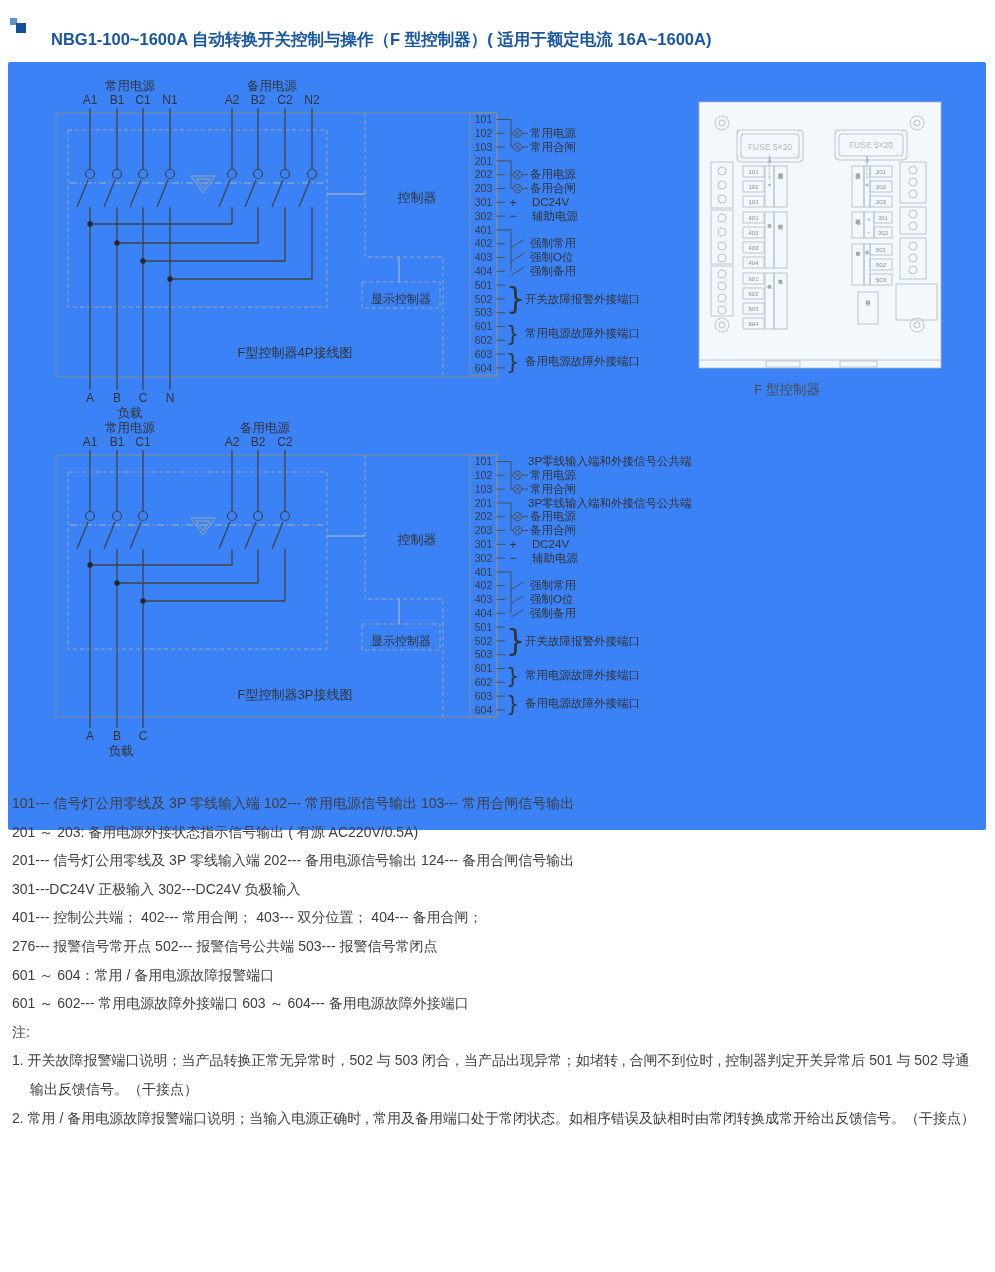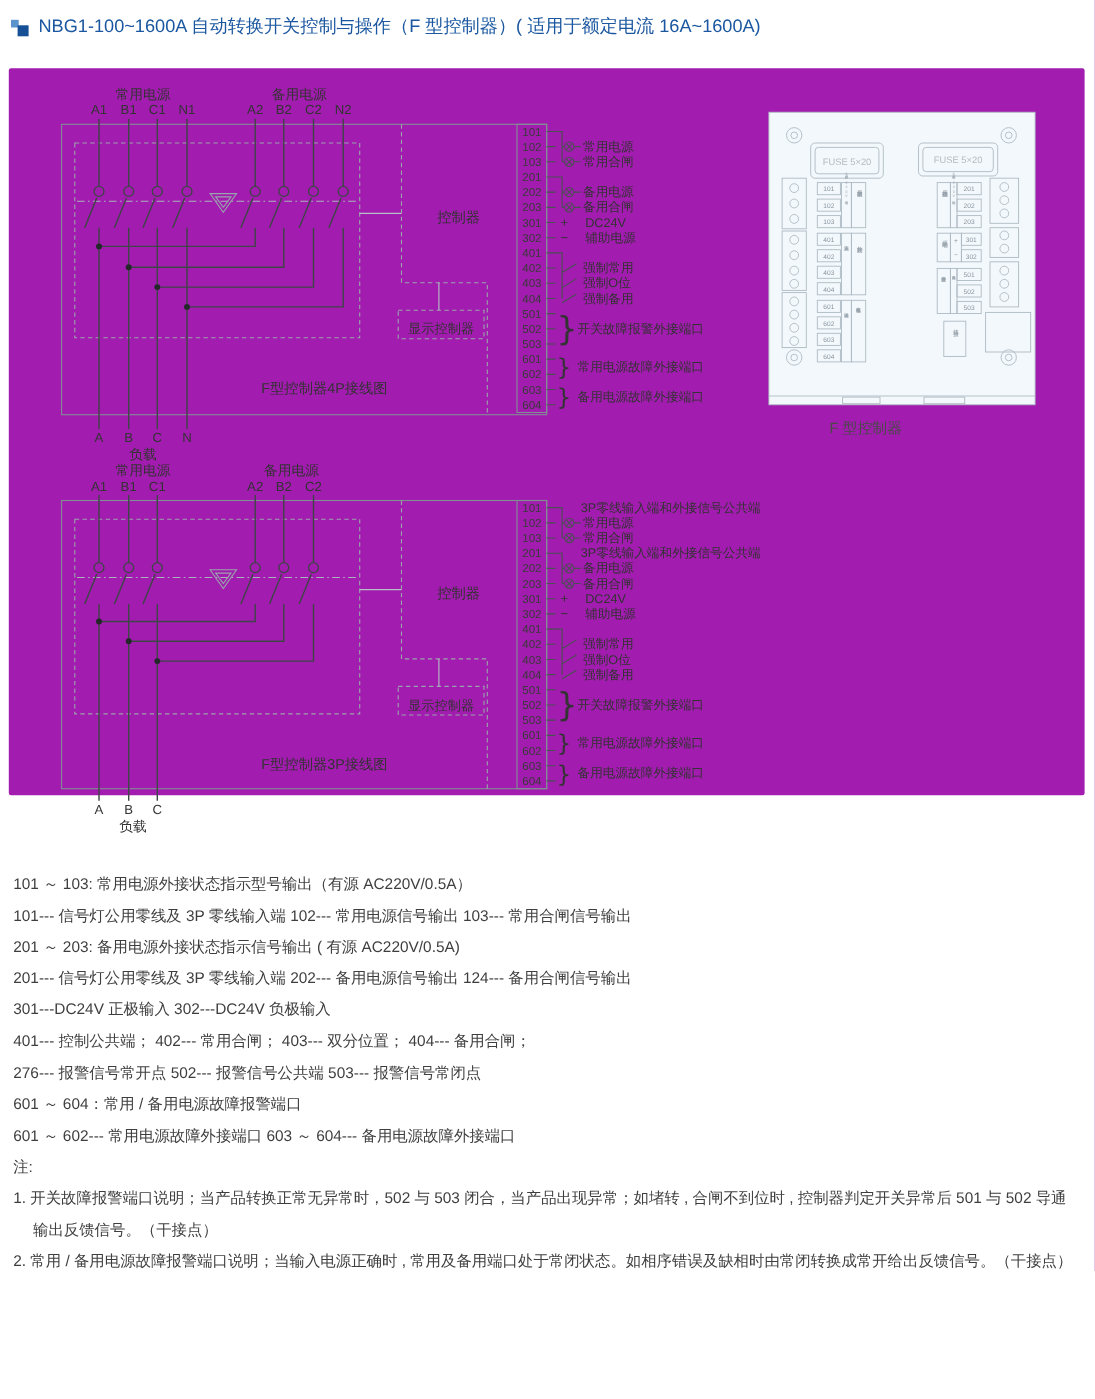--- a/index.html
+++ b/index.html
@@ -2,23 +2,23 @@
 <html><head>
 <meta charset="utf-8">
 <style>
   html,body{margin:0;padding:0;background:#fff;width:995px;height:1272px;overflow:hidden;
     font-family:"Liberation Sans","DejaVu Sans",sans-serif;}
   
   .hdr{display:flex;align-items:flex-start;padding:13px 0 0 10px;}
   .bullet{position:relative;width:17px;height:17px;margin:3px 8px 0 0;flex:none;}
   .bullet .sq1{position:absolute;left:0;top:2px;width:7px;height:7px;background:#5b93cc;}
   .bullet .sq2{position:absolute;left:6px;top:7px;width:10px;height:10px;background:#155096;}
-  .hdr h1{margin:0;font-size:16.5px;font-weight:normal;color:#1a57a0;letter-spacing:0;}
+  .hdr h1{margin:16px;font-size:16.5px;font-weight:bold;color:#1a57a0;letter-spacing:0;}
   
-  .panel{position:absolute;left:8px;top:62px;width:978px;height:661px;background:#a21caf;border-radius:2px;text-align:center;}
+  .panel{position:absolute;left:8px;top:62px;width:978px;height:768px;background:#3b82f6;border-radius:2px;text-align:center;}
   svg{display:block;}
   svg text{user-select:none;}
   .w{stroke:#3f4447;stroke-width:1.3;fill:none;}
   .wc{stroke:#3f4447;stroke-width:1.2;fill:none;}
   .dot{fill:#23272a;}
   .bx{stroke:#828c94;stroke-width:1;fill:none;}
   .dsh{stroke:#9aa4ac;stroke-width:1;fill:none;stroke-dasharray:4 3;}
   .ddot{stroke:#aab3ba;stroke-width:1;fill:none;stroke-dasharray:7 3 1.5 3;}
   .tri{stroke:#9aa4ac;stroke-width:1;fill:none;}
   .conn{stroke:#b6bfc6;stroke-width:1;fill:none;}
@@ -405,21 +405,20 @@
       <text class="brc" x="498" y="620.9" font-size="21">}</text>
       <text class="lbl" x="517" y="617.1">常用电源故障外接端口</text>
       <text class="brc" x="498" y="648.5" font-size="21">}</text>
       <text class="lbl" x="517" y="644.8">备用电源故障外接端口</text>
     </g>
   </g>
 </svg>
 </section>
 
 <section class="notes">
-  <p>101 ～ 103: 常用电源外接状态指示型号输出（有源 AC220V/0.5A）</p>
   <p>101--- 信号灯公用零线及 3P 零线输入端 102--- 常用电源信号输出 103--- 常用合闸信号输出</p>
   <p>201 ～ 203: 备用电源外接状态指示信号输出 ( 有源 AC220V/0.5A)</p>
   <p>201--- 信号灯公用零线及 3P 零线输入端 202--- 备用电源信号输出 124--- 备用合闸信号输出</p>
   <p>301---DC24V 正极输入 302---DC24V 负极输入</p>
   <p>401--- 控制公共端； 402--- 常用合闸； 403--- 双分位置； 404--- 备用合闸；</p>
   <p>276--- 报警信号常开点 502--- 报警信号公共端 503--- 报警信号常闭点</p>
   <p>601 ～ 604：常用 / 备用电源故障报警端口</p>
   <p>601 ～ 602--- 常用电源故障外接端口 603 ～ 604--- 备用电源故障外接端口</p>
   <p>注:</p>
   <p>1. 开关故障报警端口说明；当产品转换正常无异常时，502 与 503 闭合，当产品出现异常；如堵转 , 合闸不到位时 , 控制器判定开关异常后 501 与 502 导通</p>

